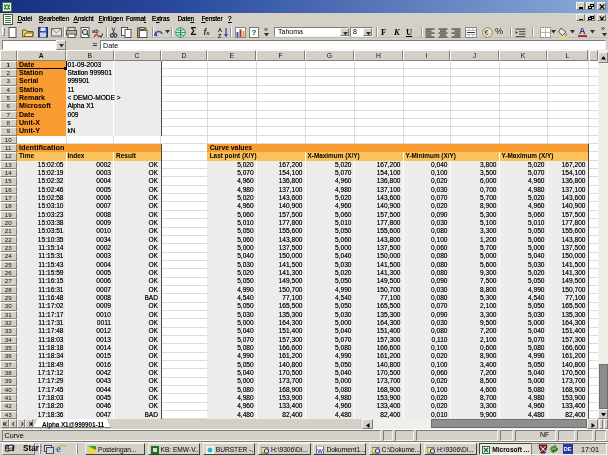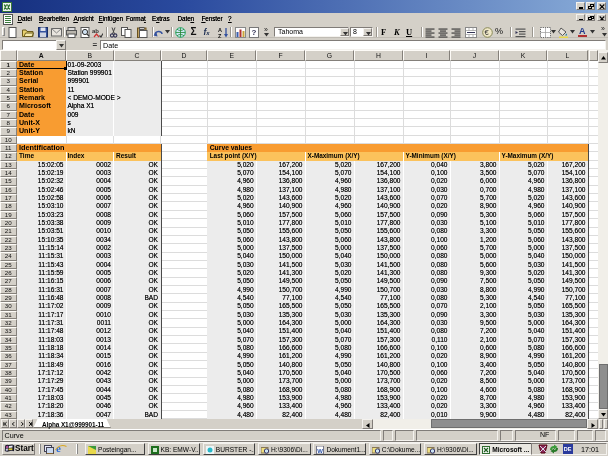--- a/index.html
+++ b/index.html
@@ -807,21 +807,21 @@
 <div class="txt" style="left:540px;top:431.3px;font-size:7px;color:#000;">NF</div>
 <div class="abs" style="left:0.00px;top:441.50px;width:608.00px;height:14.50px;background:#d4d0c8;border-top:1px solid #f4f2ee;box-shadow:0 -1px 0 #807c78;"></div>
 <div class="abs bev" style="left:2px;top:443.0px;width:33px;height:12px;"></div>
 <svg class="abs" style="left:3.5px;top:442.7px" width="11" height="11" viewBox="0 0 11 11">
       <path d="M1.2 2.6 Q3 1.2 4.6 2 L8.2 1.4 Q9.6 1.6 10.4 2.6 L10 8.2 Q8.6 7.4 7 7.8 L3.4 8.8 Q2 8.6 0.8 8 Z" fill="#1a1a2a"></path>
       <path d="M2 3.4 Q3 2.6 4.2 3 L4 5 L1.9 5.2 Z" fill="#b04a9a"></path>
       <path d="M4.9 2.9 L8.6 2.4 L8.5 4.6 L4.7 4.9 Z" fill="#e8e8f0"></path>
       <path d="M1.8 5.8 L4 5.6 L3.8 7.6 Q2.6 7.9 1.7 7.6 Z" fill="#c8c8e8"></path>
       <path d="M4.6 5.5 L8.4 5.2 L8.3 7 Q6.4 6.8 4.5 7.3 Z" fill="#d8c838"></path>
     </svg>
-<div class="txt" style="left:15px;top:444.3px;font-size:8.2px;font-weight:bold;color:#000;">Start</div>
+<div class="txt" style="left:15px;top:444.3px;font-size:8.2px;font-weight:bold;color:#000;padding-left:8px;">Start</div>
 <div class="abs" style="left:39px;top:444.0px;width:2px;height:10px;border-left:1px solid #fff;border-right:1px solid #888;"></div>
 <svg class="abs" style="left:44px;top:443.5px" width="10" height="10" viewBox="0 0 10 10">
       <rect x="0.5" y="1.5" width="7" height="6" fill="#e8e8f8" stroke="#445"></rect>
       <rect x="2.5" y="3.5" width="7" height="6" fill="#c8d8f0" stroke="#445"></rect>
       <path d="M3 9.5 L9 9.5" stroke="#863" stroke-width="1"></path>
     </svg>
 <div class="txt" style="left:56px;top:442.0px;font-size:11px;font-weight:bold;color:#2a6edf;font-family:'Liberation Serif',serif;">e</div>
 <svg class="abs" style="left:55px;top:444.5px" width="12" height="6" viewBox="0 0 12 6">
       <path d="M0.5 5 Q5 -1.5 11.5 1.5" fill="none" stroke="#d8a828" stroke-width="1.1"></path>
     </svg>

